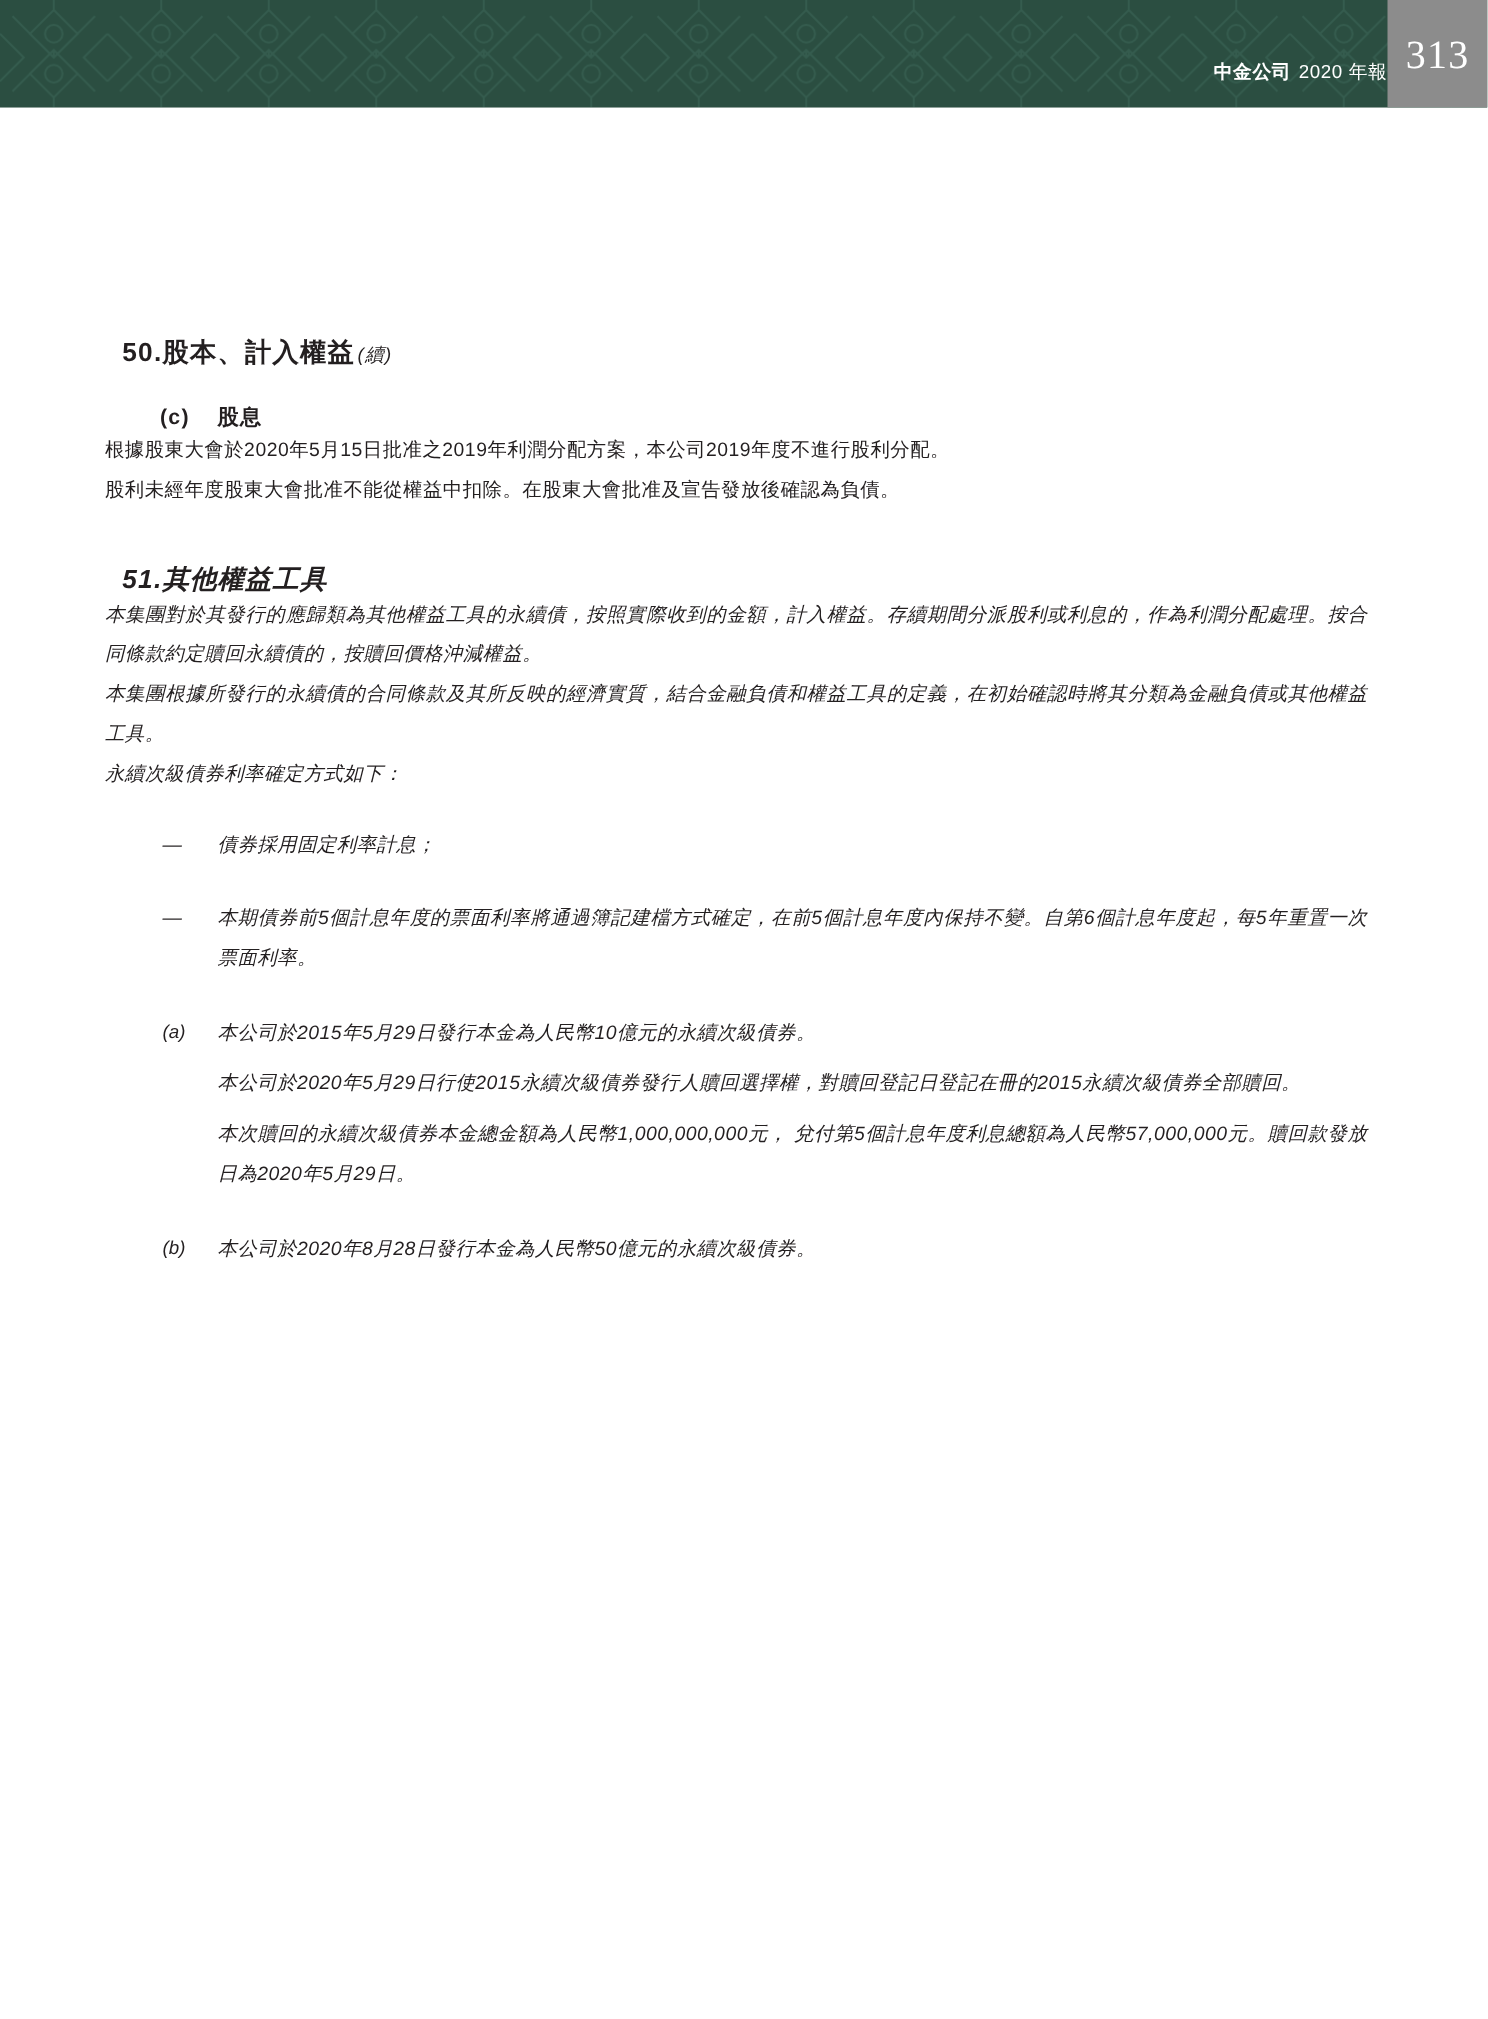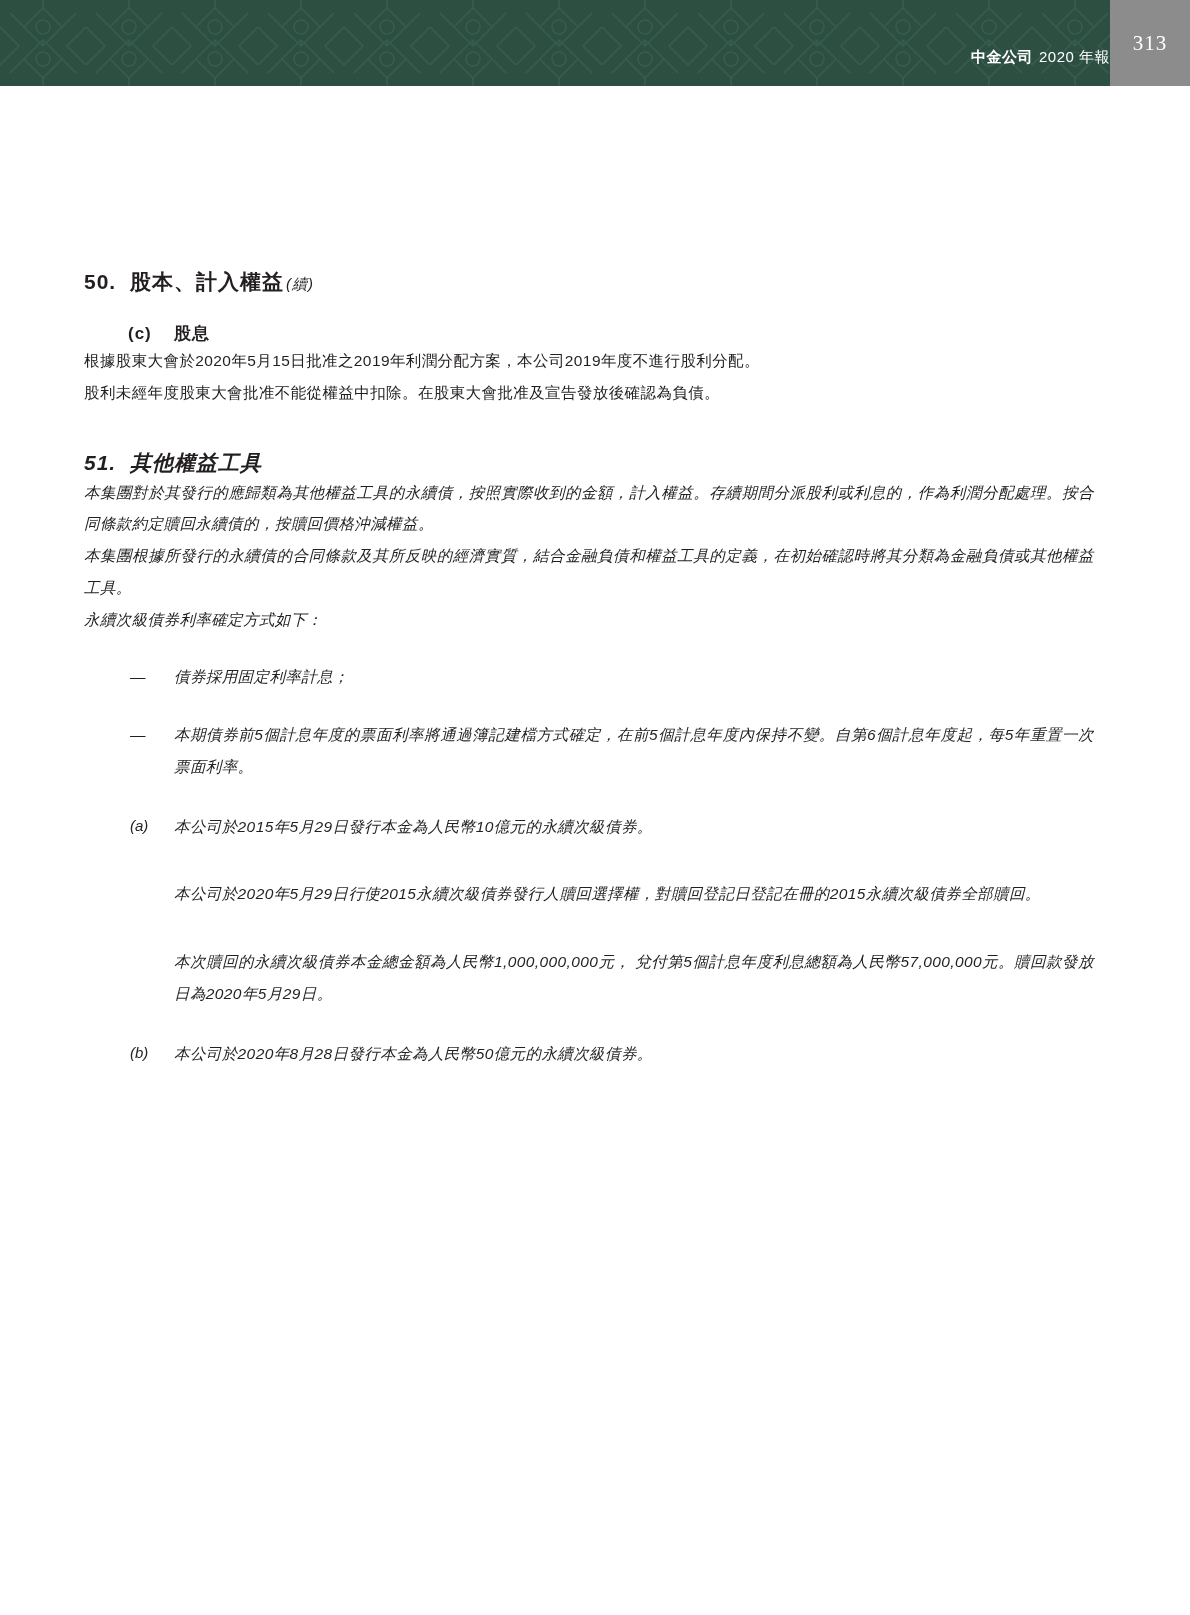--- a/index.html
+++ b/index.html
@@ -53,21 +53,21 @@
   }
   .page-number-box {
     width: 80px;
     height: 86px;
     background: #8c8c8c;
     color: #ffffff;
     display: flex;
     align-items: center;
     justify-content: center;
     font-family: "Liberation Serif", serif;
-    font-size: 21px;
+    font-size: 32px;
     letter-spacing: 1px;
   }
 
   
   .content {
     padding: 0 96px 0 84px;
     box-sizing: border-box;
   }
 
   .section {
@@ -75,20 +75,21 @@
   }
 
   h2.section-title {
     font-size: 21px;
     font-weight: bold;
     margin: 0;
     color: #231f20;
     letter-spacing: 1px;
     display: flex;
     align-items: baseline;
+    text-align: right;
   }
   h2.section-title .num {
     width: 46px;
     flex: 0 0 46px;
     font-family: "Liberation Sans", sans-serif;
   }
   h2.section-title .cont {
     font-size: 15px;
     font-style: italic;
     font-weight: normal;
@@ -144,21 +145,21 @@
   }
   .alpha-row .mark {
     flex: 0 0 44px;
     font-size: 15px;
     line-height: 2.05;
   }
   .alpha-row .body {
     flex: 1;
   }
   .alpha-row .body p + p {
-    margin-top: 36px;
+    margin-top: 9px;
   }
 </style>
 </head>
 <body>
 
 <div class="page-header">
   <svg class="header-pattern" viewBox="0 0 1190 86" preserveAspectRatio="none" xmlns="http://www.w3.org/2000/svg">
     <defs>
       <pattern id="lotus" width="86" height="86" patternUnits="userSpaceOnUse">
         <rect width="86" height="86" fill="#2c4f42"></rect>

